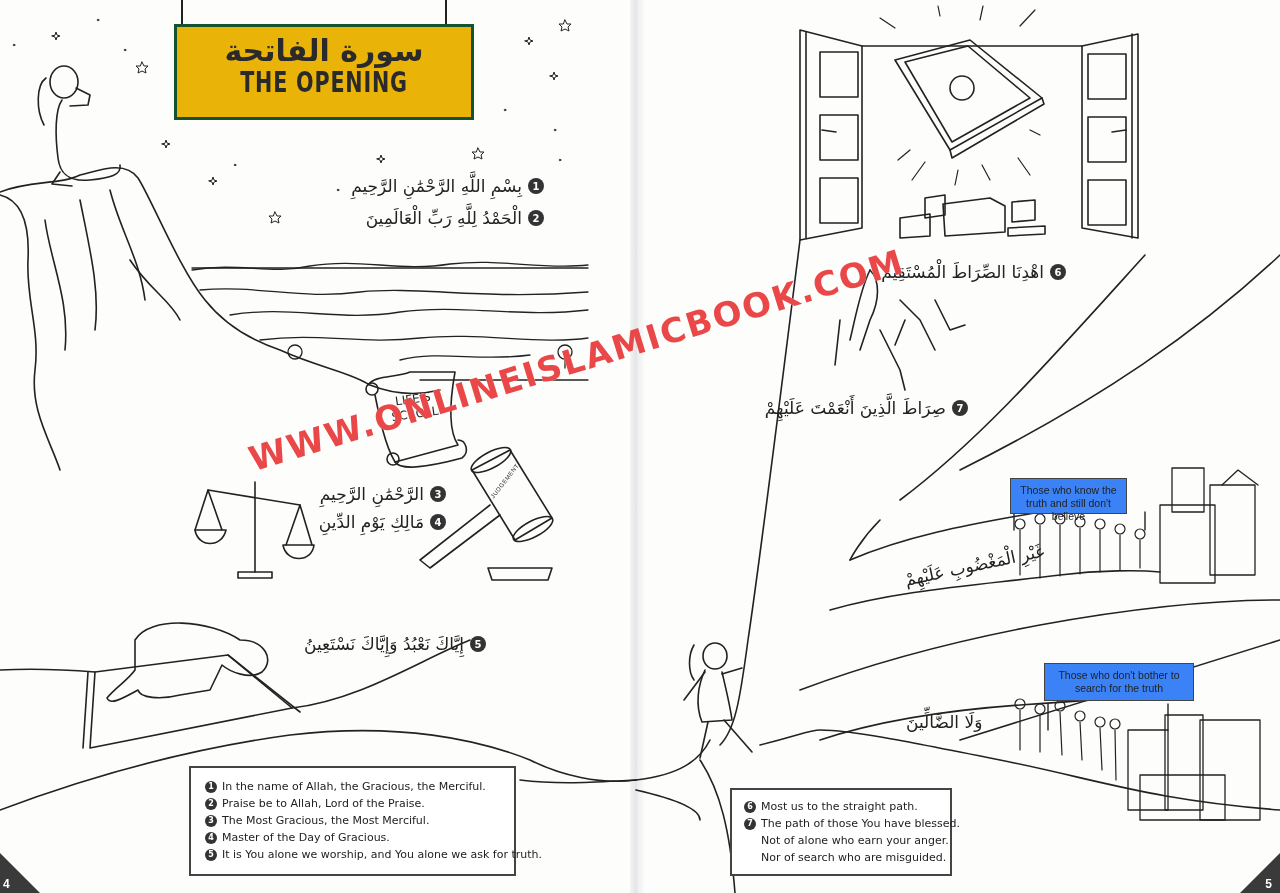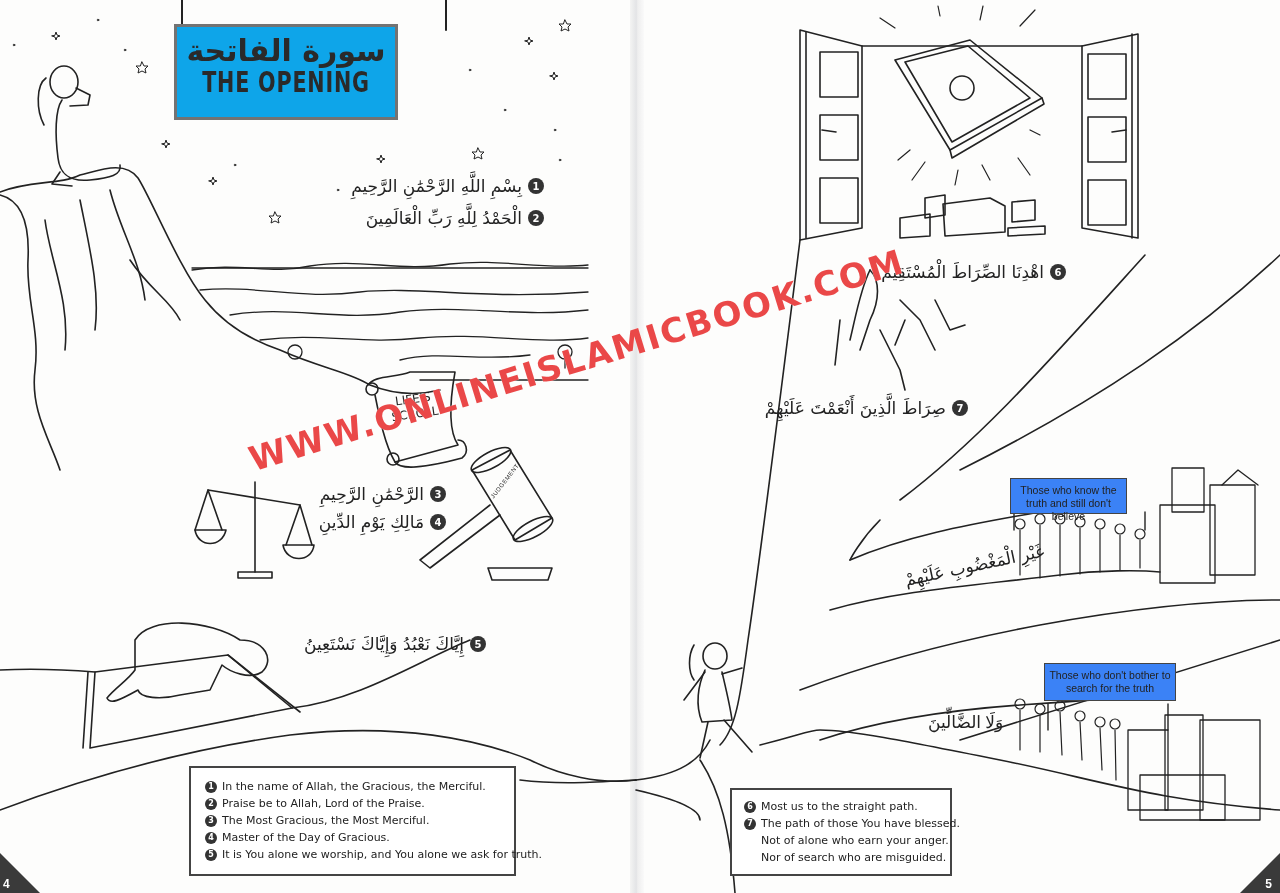--- a/index.html
+++ b/index.html
@@ -2,21 +2,21 @@
 <html><head>
 <meta charset="utf-8">
 <style>
   html, body { margin:0; padding:0; }
   body { width:1280px; height:893px; position:relative; overflow:hidden; background:#fbfbfa; font-family:"Liberation Sans", sans-serif; color:#222; }
   .page { position:absolute; top:0; height:893px; background:#fdfdfc; }
   .page-left { left:0; width:636px; }
   .page-right { left:636px; width:644px; }
   .spine { position:absolute; left:630px; top:0; width:14px; height:893px; background:linear-gradient(90deg,#f4f4f3,#e3e4e6 45%,#eeeeee 55%,#fafafa); }
   svg.art { position:absolute; left:0; top:0; }
-  .title-sign { position:absolute; left:174px; top:24px; width:224px; height:96px; border:3px solid #737373; background:#0ea5e9; box-sizing:border-box; text-align:center; }
+  .title-sign { position:absolute; left:174px; top:24px; width:300px; height:96px; border:3px solid #14532d; background:#eab308; box-sizing:border-box; text-align:center; }
   .title-ar { font-family:"DejaVu Sans", sans-serif; font-size:30px; font-weight:bold; margin-top:6px; direction:rtl; color:#2a2a2a; }
   .title-en { font-family:"DejaVu Sans Condensed","DejaVu Sans", sans-serif; font-size:28px; font-weight:bold; letter-spacing:1px; color:#2a2a2a; transform:scaleX(0.82); margin-top:-2px; }
   .verse { position:absolute; font-family:"DejaVu Sans", sans-serif; font-size:17px; direction:rtl; white-space:nowrap; color:#222; display:flex; align-items:center; gap:6px; }
   .num { display:inline-flex; width:16px; height:16px; border-radius:50%; background:#333; color:#fff; font-size:10px; font-weight:bold; align-items:center; justify-content:center; font-family:"DejaVu Sans", sans-serif; direction:ltr; flex:none; }
   .trans-box { position:absolute; background:#fff; border:2px solid #444; box-sizing:border-box; padding:10px 14px; font-family:"DejaVu Sans", sans-serif; font-size:11px; color:#222; }
   .trans-line { display:flex; align-items:center; gap:5px; height:17px; white-space:nowrap; }
   .trans-line .num { width:12px; height:12px; font-size:8px; }
   .trans-line .spacer { width:12px; flex:none; }
   .sign { position:absolute; background:#3b82f6; border:1.5px solid #444; box-sizing:border-box; text-align:center; font-size:10.5px; line-height:13px; padding-top:5px; color:#222; }
   .watermark { position:absolute; left:250px; top:440px; font-family:"DejaVu Sans", sans-serif; font-weight:bold; font-size:34px; letter-spacing:2px; color:rgba(230,40,40,0.85); transform:rotate(-17deg); transform-origin:left center; white-space:nowrap; text-shadow:0 0 1px #fff; }
@@ -294,26 +294,26 @@
   <span class="num">6</span>
   <span>اهْدِنَا الصِّرَاطَ الْمُسْتَقِيمَ</span>
 </div>
 <div class="verse" style="right:312px; top:398px;">
   <span class="num">7</span>
   <span>صِرَاطَ الَّذِينَ أَنْعَمْتَ عَلَيْهِمْ</span>
 </div>
 <div class="verse" style="left:905px; top:570px; transform:rotate(-12deg); transform-origin:left center;">
   <span>غَيْرِ الْمَغْضُوبِ عَلَيْهِمْ</span>
 </div>
-<div class="verse" style="left:928px; top:712px;font-family:Liberation Serif, serif;">
+<div class="verse" style="left:906px; top:712px;">
   <span>وَلَا الضَّالِّينَ</span>
 </div>
 
 <div class="sign" style="left:1010px; top:478px; width:117px; height:36px;">Those who know the truth and still don't believe</div>
-<div class="sign" style="left:1044px; top:663px; width:132px; height:38px;">Those who don't bother to search for the truth</div>
+<div class="sign" style="left:1044px; top:663px; width:150px; height:38px;">Those who don't bother to search for the truth</div>
 
 <div class="trans-box" style="left:730px; top:788px; width:222px; height:88px; padding:8px 12px;">
   <div class="trans-line">
     <span class="num">6</span>
     <span>Most us to the straight path.</span>
   </div>
   <div class="trans-line">
     <span class="num">7</span>
     <span>The path of those You have blessed.</span>
   </div>

